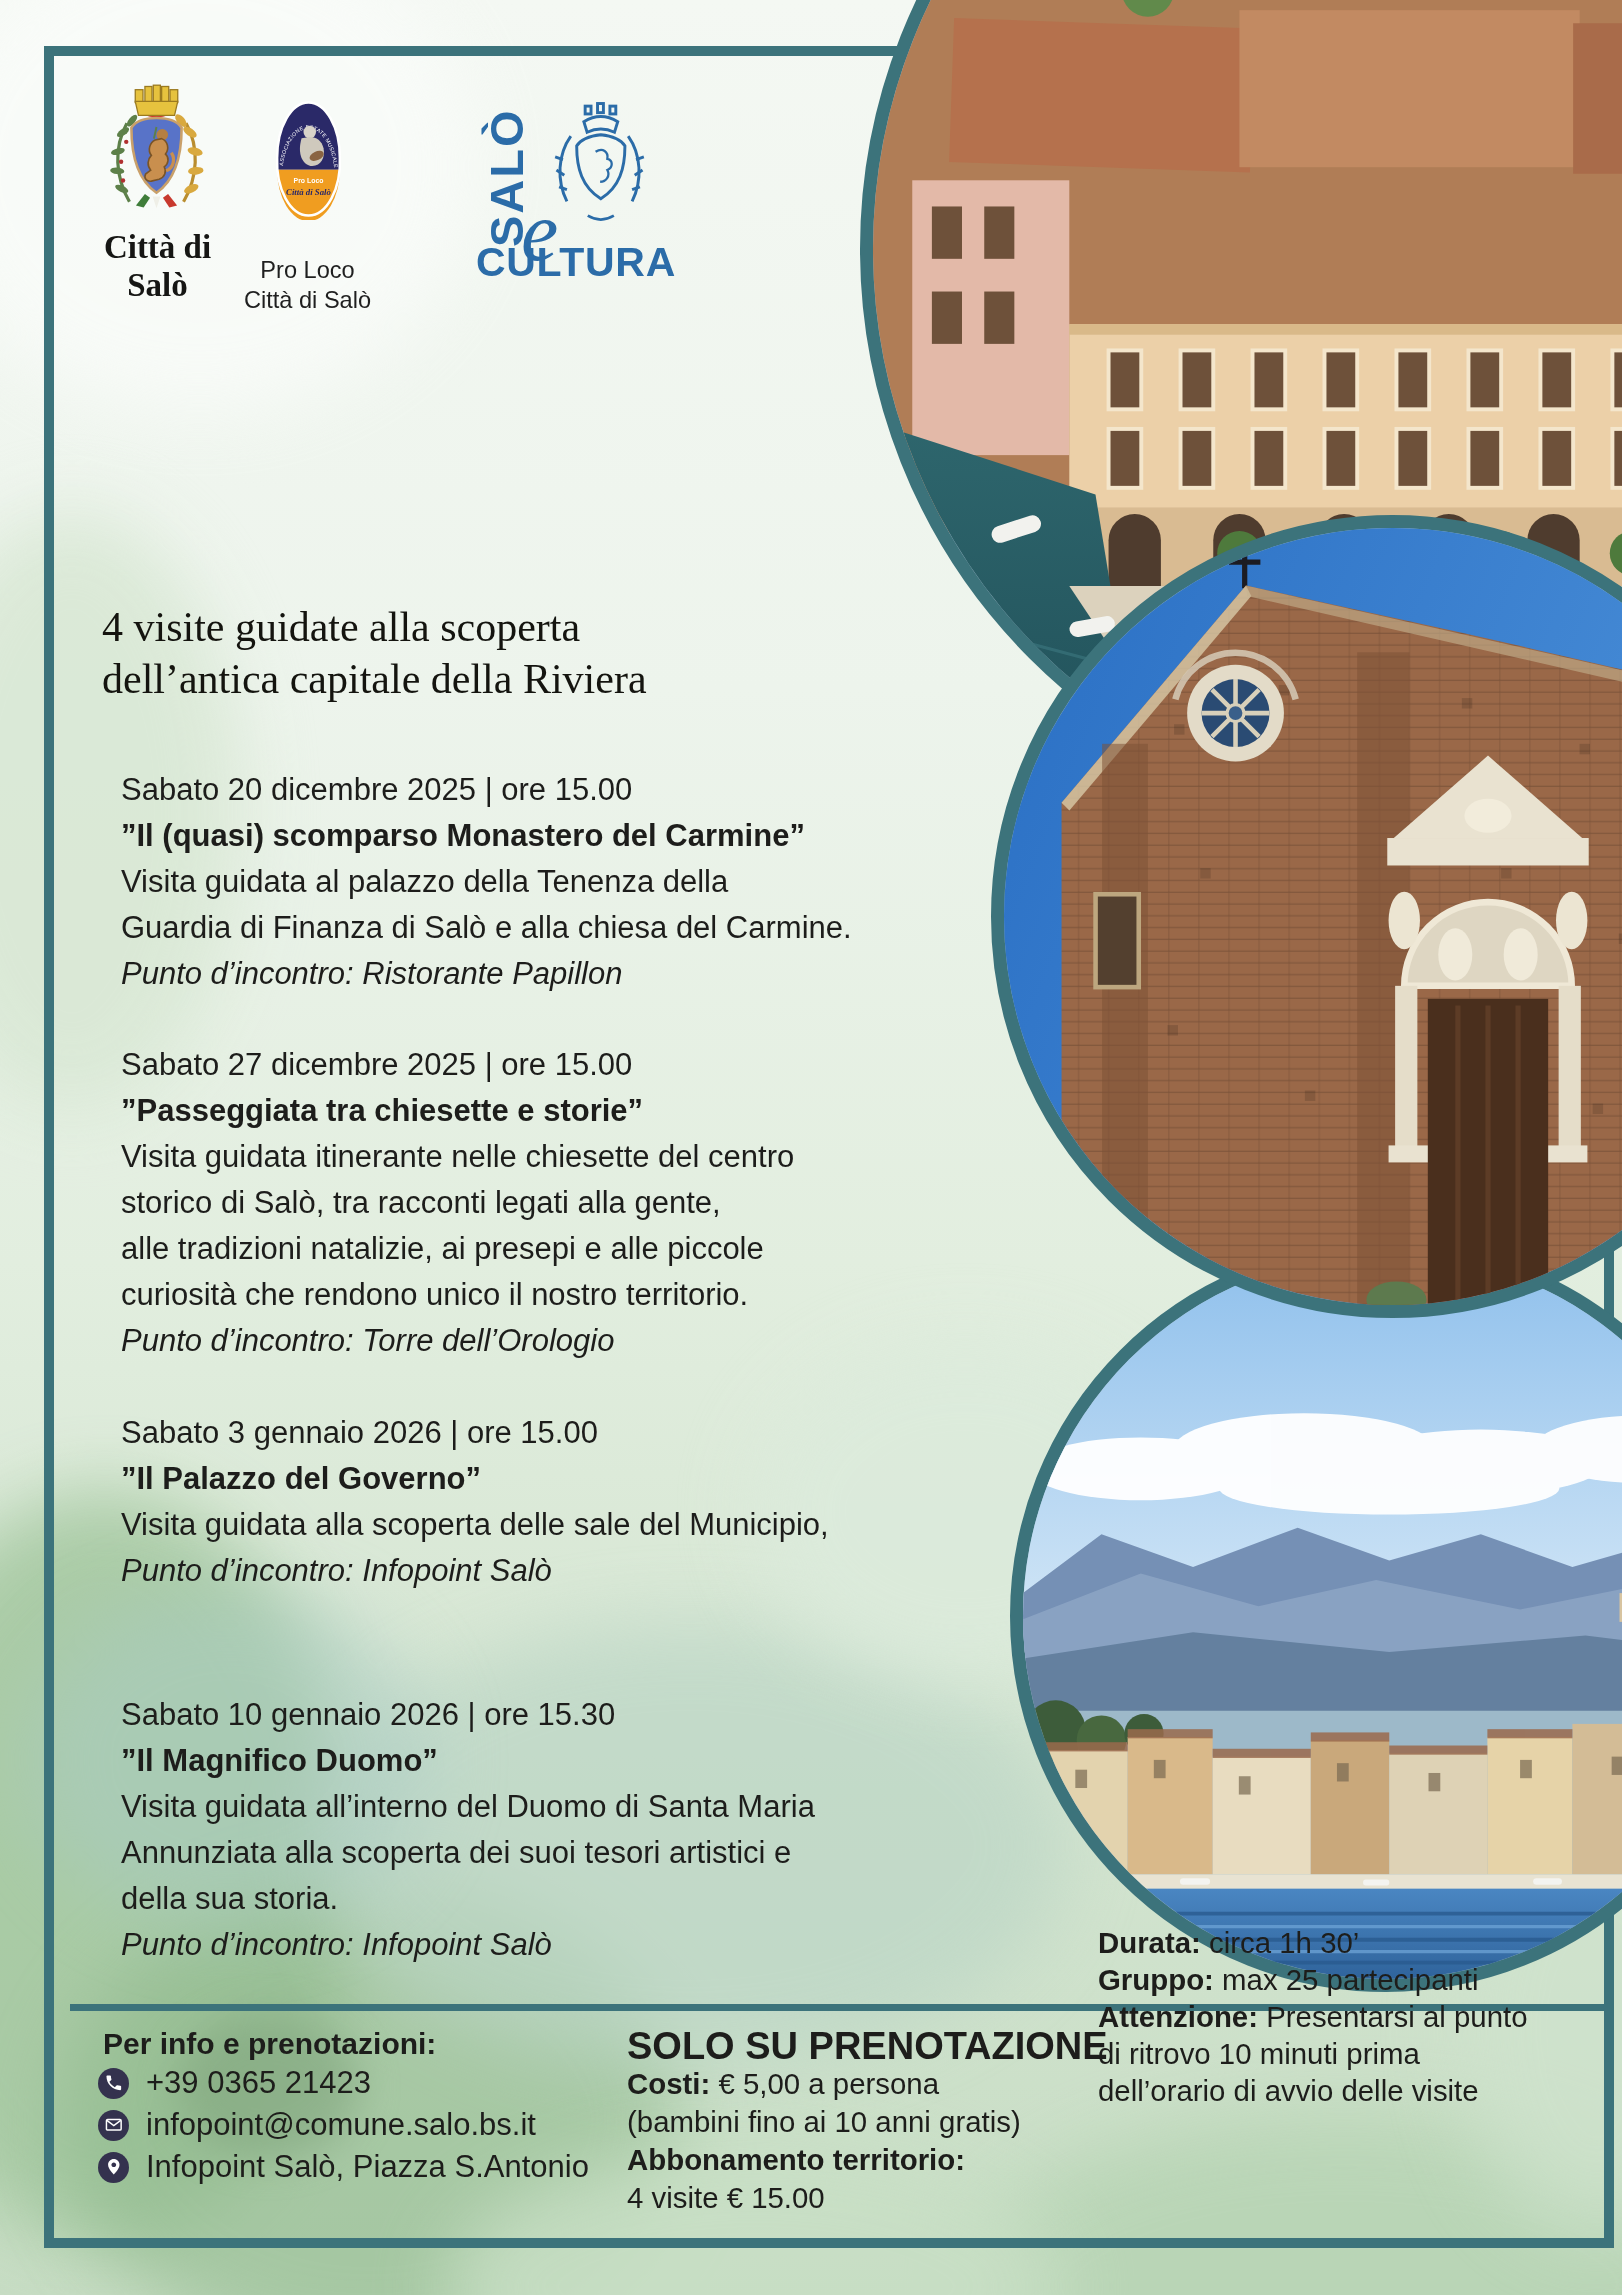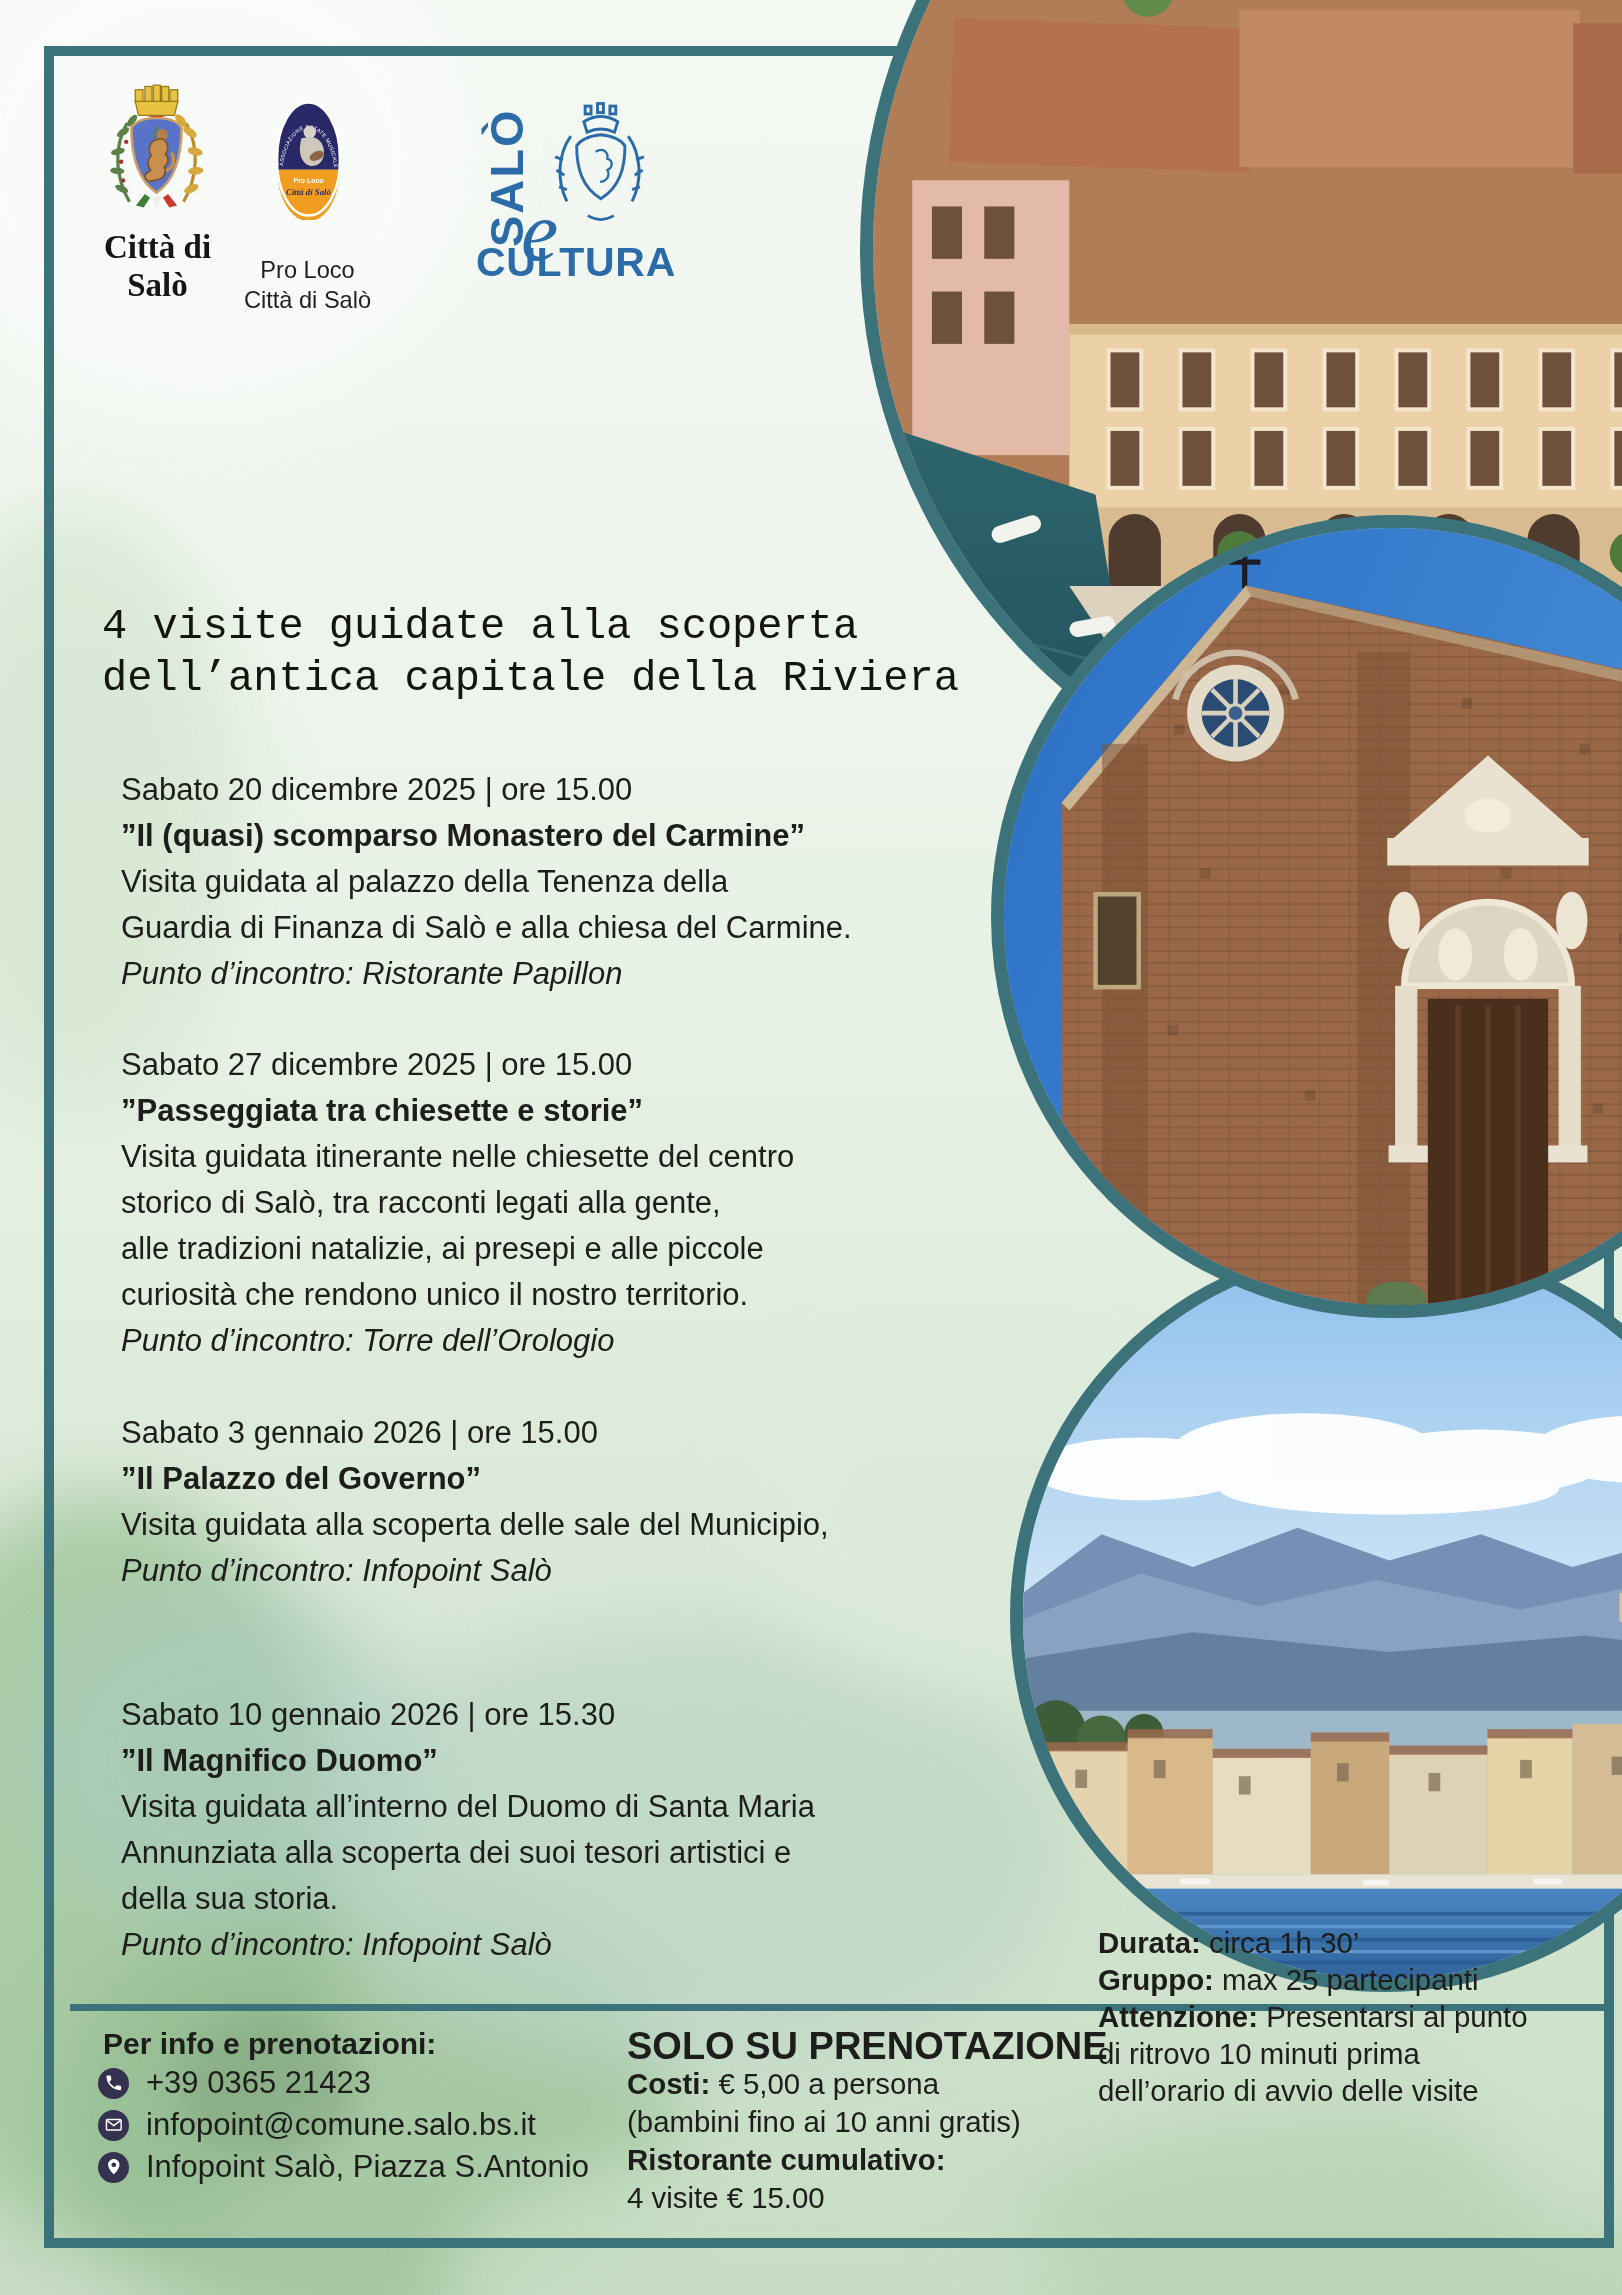--- a/index.html
+++ b/index.html
@@ -46,21 +46,21 @@
   .proloco{position:absolute;left:274px;top:98px;width:69px;height:122px;}
   .proloco-label{position:absolute;left:222px;top:255px;width:171px;text-align:center;font-size:23.6px;line-height:30px;color:#1f1f1f;}
   .sc-salo{position:absolute;left:479px;top:247px;width:147px;height:55px;transform:rotate(-90deg);transform-origin:0 0;
     font-size:47px;font-weight:bold;letter-spacing:2px;color:var(--blue);}
   .sc-e{position:absolute;left:521px;top:183px;font-family:"Liberation Serif",serif;font-style:italic;font-size:84px;color:var(--blue);}
   .sc-cultura{position:absolute;left:476px;top:239px;font-size:41px;font-weight:bold;letter-spacing:0.7px;color:var(--blue);}
   .sc-emblem{position:absolute;left:546px;top:97px;width:107px;height:133px;}
 
   
   .title{position:absolute;left:97px;top:326px;font-family:"Liberation Serif",serif;font-size:123px;line-height:132px;color:#14140f;letter-spacing:-1.3px;z-index:5;}
-  .subtitle{position:absolute;left:102px;top:601px;font-family:Liberation Mono, monospace;font-size:42px;line-height:52px;color:#14140f;z-index:5;}
+  .subtitle{position:absolute;left:102px;top:601px;font-family:Liberation Serif, serif;font-size:42px;line-height:52px;color:#14140f;z-index:5;}
 
   
   .event{position:absolute;left:121px;font-size:31px;line-height:46px;z-index:5;color:var(--ink);}
   .ev-title{font-weight:bold;}
   .ev-meet{font-style:italic;}
   .e1{top:767px;} .e2{top:1042px;} .e3{top:1410px;} .e4{top:1692px;}
 
   
   .footer{position:absolute;inset:0;z-index:6;border-radius:13px;}
   .f-heading{position:absolute;left:103px;top:2027px;font-size:30px;font-weight:bold;}
@@ -514,21 +514,21 @@
             <path fill="#ffffff" d="M12,2.5c-3.9,0-7,3.1-7,7c0,5.2,7,12,7,12s7-6.8,7-12C19,5.6,15.9,2.5,12,2.5z M12,12.4c-1.6,0-2.9-1.3-2.9-2.9S10.4,6.6,12,6.6s2.9,1.3,2.9,2.9S13.6,12.4,12,12.4z"></path>
           </svg>
       </span>
       <span>Infopoint Salò, Piazza S.Antonio</span>
     </div>
 
     <div class="col2">
       <div class="big">SOLO SU PRENOTAZIONE</div>
       <div><span class="bold">Costi:</span><span> € 5,00 a persona</span></div>
       <div>(bambini fino ai 10 anni gratis)</div>
-      <div class="bold">Ristorante cumulativo:</div>
+      <div class="bold">Abbonamento territorio:</div>
       <div>4 visite € 15.00</div>
     </div>
 
     <div class="col3">
       <div><span class="bold">Durata:</span><span> circa 1h 30’</span></div>
       <div><span class="bold">Gruppo:</span><span> max 25 partecipanti</span></div>
       <div><span class="bold">Attenzione:</span><span> Presentarsi al punto</span></div>
       <div>di ritrovo 10 minuti prima</div>
       <div>dell’orario di avvio delle visite</div>
     </div>

